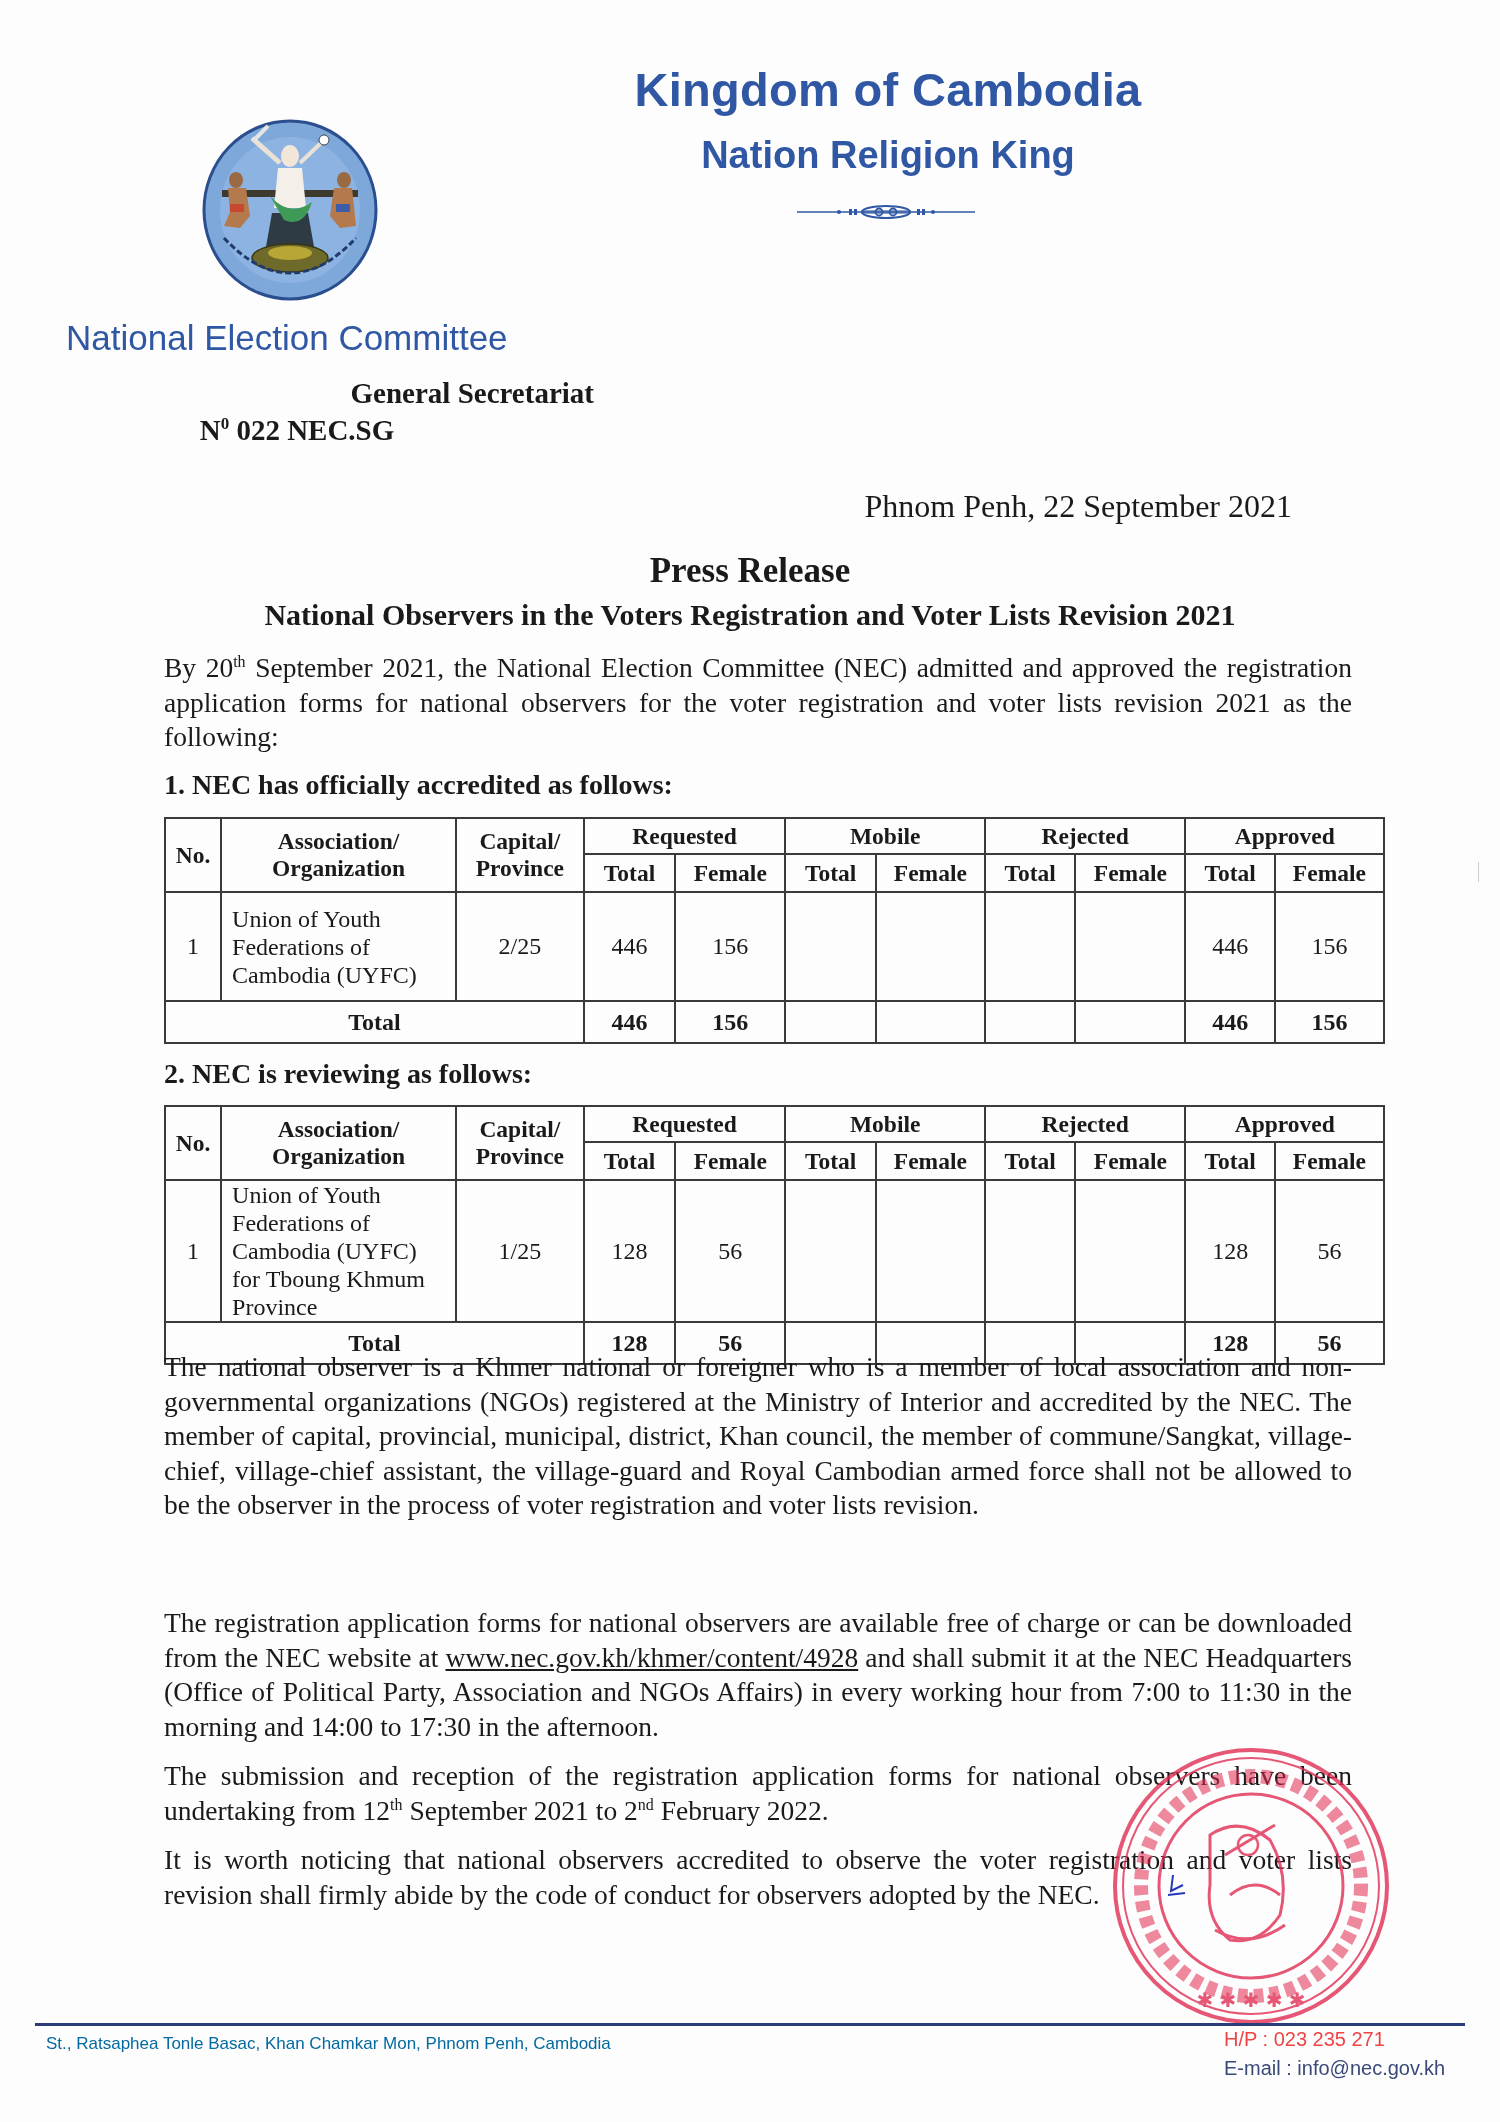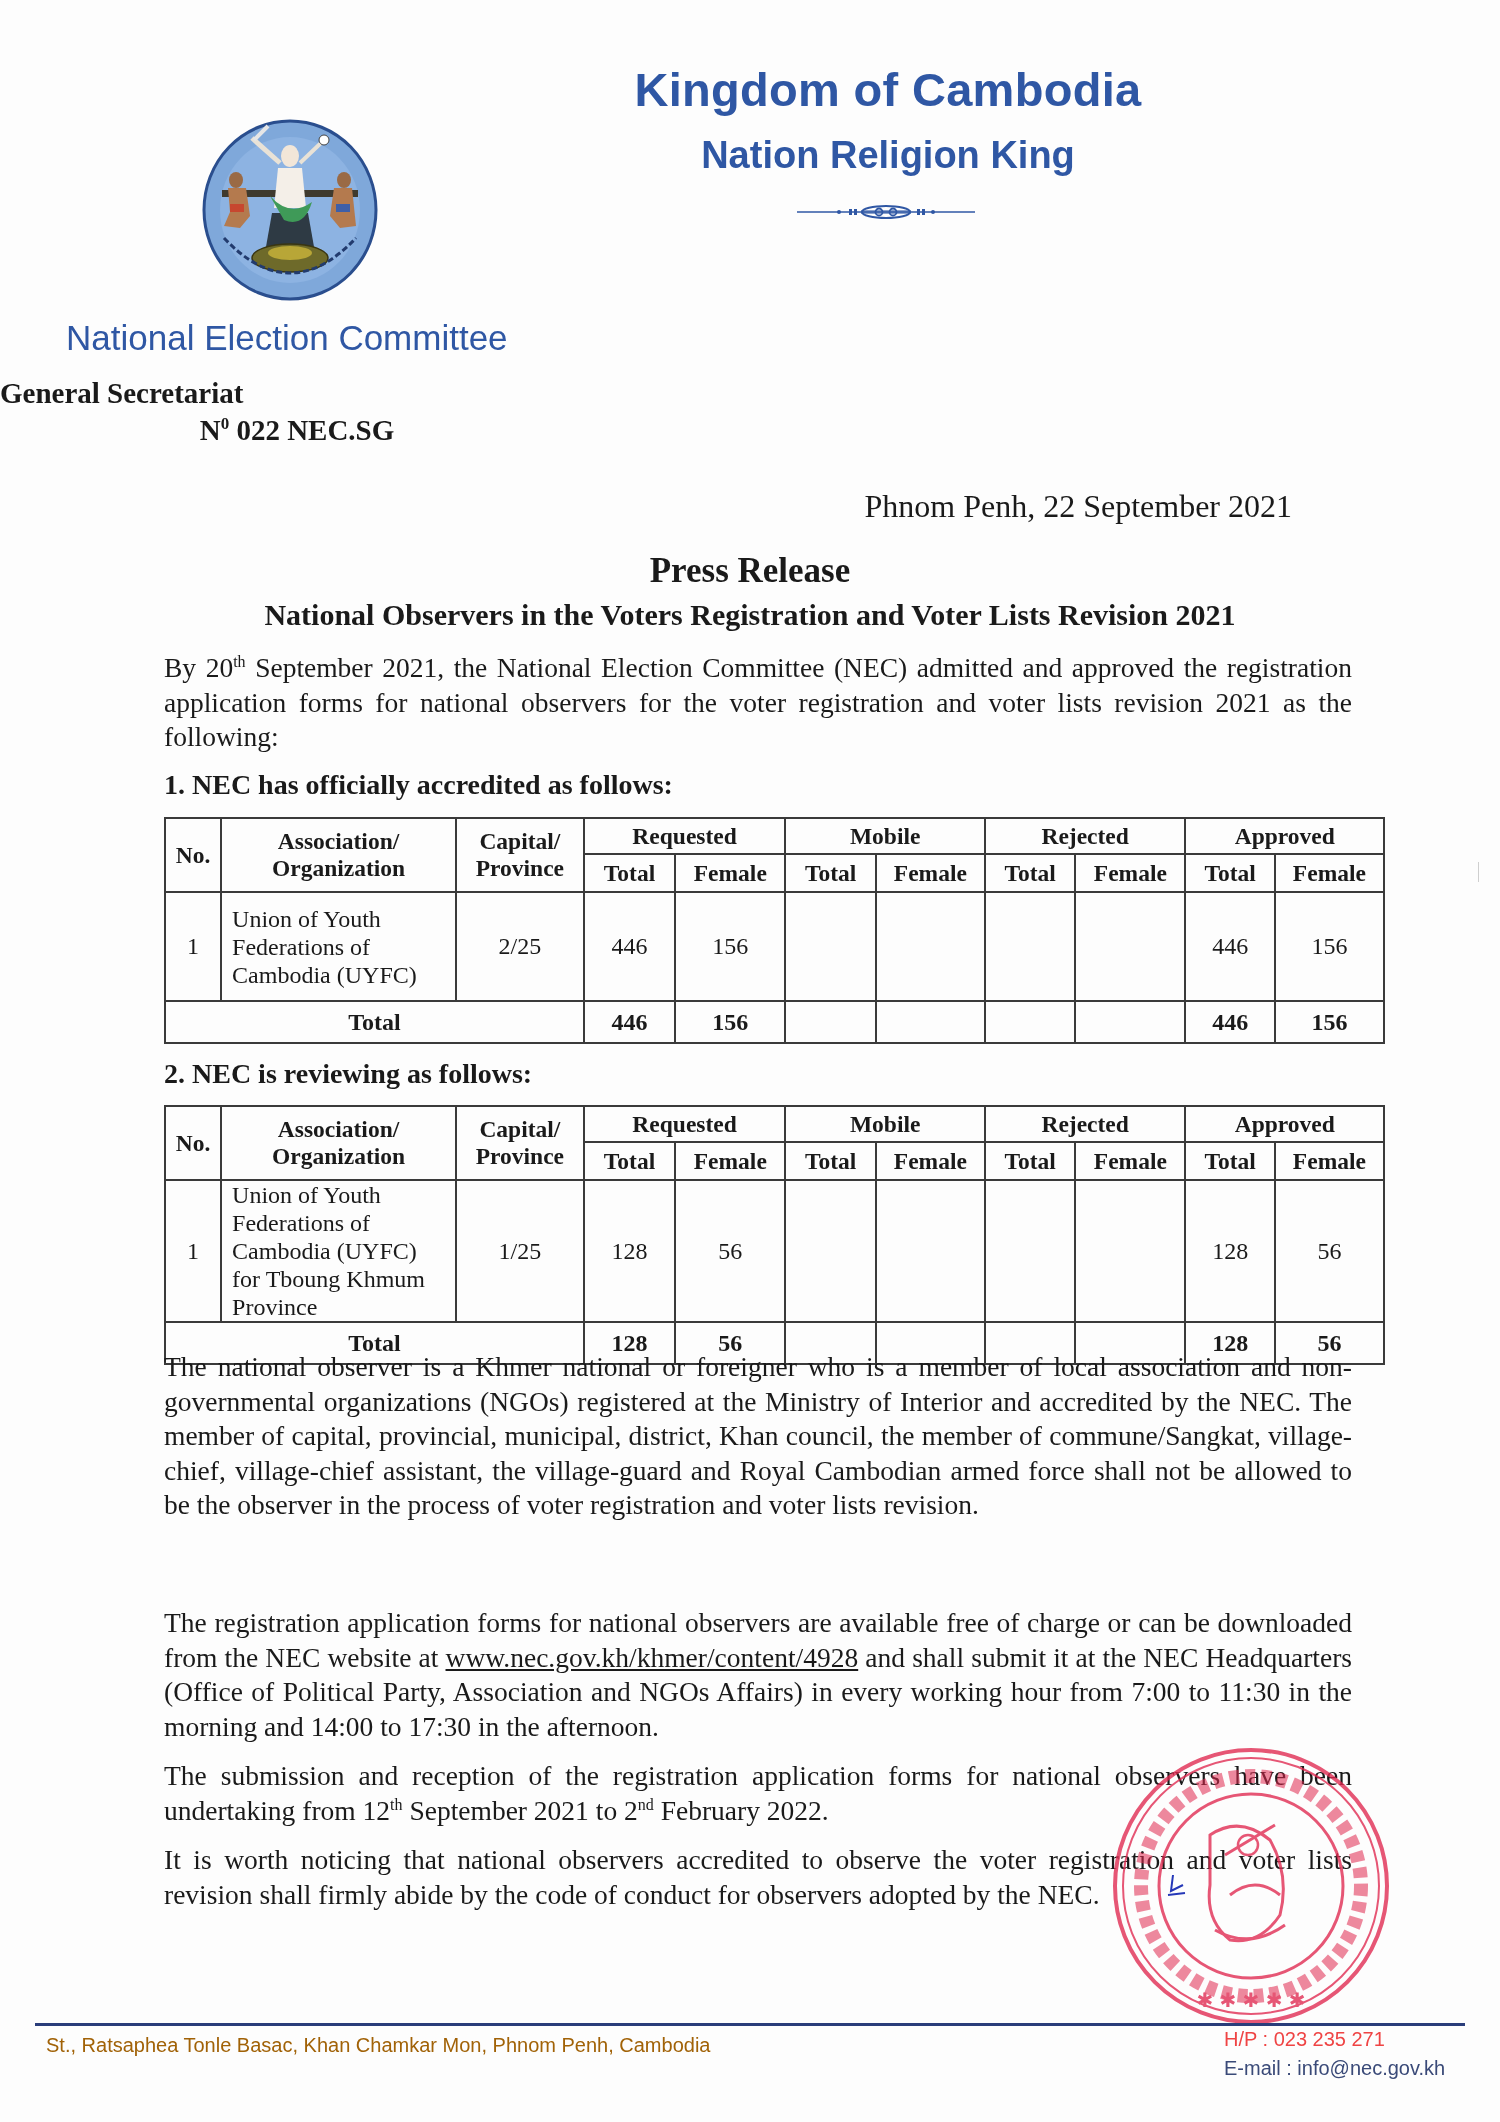--- a/index.html
+++ b/index.html
@@ -6,21 +6,21 @@
   body { width:1500px; height:2122px; background:#fdfdfd; position:relative; overflow:hidden;
          font-family:"Liberation Serif", "DejaVu Serif", serif; color:#1a1a1a; }
   .abs { position:absolute; }
   .sans { font-family:"Liberation Sans", "DejaVu Sans", sans-serif; }
   .blue { color:#2f57a4; }
   #kingdom-title { left:0; width:1776px; top:62px; text-align:center; font-size:47px; font-weight:bold; letter-spacing:0.3px; }
   #motto { left:0; width:1776px; top:134px; text-align:center; font-size:38px; font-weight:bold; }
   #ornament { left:797px; top:204px; width:178px; height:16px; }
   #logo { left:200px; top:118px; width:180px; height:184px; }
   #nec-name { left:66px; top:318px; font-size:35px; white-space:nowrap; }
-  #gen-sec { left:0; width:594px; top:377px; text-align:left; font-size:29px; font-weight:bold; }
+  #gen-sec { left:0; width:594px; top:377px; text-align:right; font-size:29px; font-weight:bold; }
   #doc-no { left:0; width:594px; top:414px; text-align:center; font-size:29px; font-weight:bold; }
   #doc-no sup { font-size:17px; }
   #date-line { right:208px; top:488px; font-size:32px; white-space:nowrap; }
   #press-title { left:0; width:1500px; top:551px; text-align:center; font-size:35px; font-weight:bold; }
   #press-subtitle { left:0; width:1500px; top:598px; text-align:center; font-size:30px; font-weight:bold; }
   .para { left:164px; width:1188px; font-size:27.5px; line-height:34.5px; text-align:justify; }
   .para sup { font-size:16px; line-height:0; }
   #para-intro { top:651px; }
   .section-heading { left:164px; font-size:28px; font-weight:bold; white-space:nowrap; }
   #heading-1 { top:769px; }
@@ -37,21 +37,21 @@
   table.data-table th { font-weight:bold; font-size:23.5px; line-height:27px; }
   table.data-table td.org { text-align:left; padding-left:10px; line-height:28px; font-size:24px; }
   table.data-table tr.total-row td { font-weight:bold; }
   #table-1 { top:817px; }
   #table-2 { top:1105px; }
   #table-2 td.org { line-height:28px; }
 
   #stamp { left:1110px; top:1745px; width:282px; height:282px; opacity:0.78; }
   #signature { left:1165px; top:1873px; width:22px; height:26px; }
   #footer-line { left:35px; top:2023px; width:1430px; height:3px; background:#2a3d7a; }
-  #footer-address { left:46px; top:2034px; font-size:20px; color:#a16207; white-space:nowrap; }
+  #footer-address { left:46px; top:2034px; font-size:17px; color:#0369a1; white-space:nowrap; }
   #footer-phone { left:1224px; top:2028px; font-size:20px; color:#ef4444; white-space:nowrap; }
   #footer-email { left:1224px; top:2057px; font-size:20px; color:#3a4a78; white-space:nowrap; }
   #right-tick { left:1478px; top:862px; width:1px; height:20px; background:#cfcfcf; }
 </style>
 </head>
 <body>
 
 <div id="kingdom-title" class="abs sans blue">Kingdom of Cambodia</div>
 <div id="motto" class="abs sans blue">Nation Religion King</div>
 

